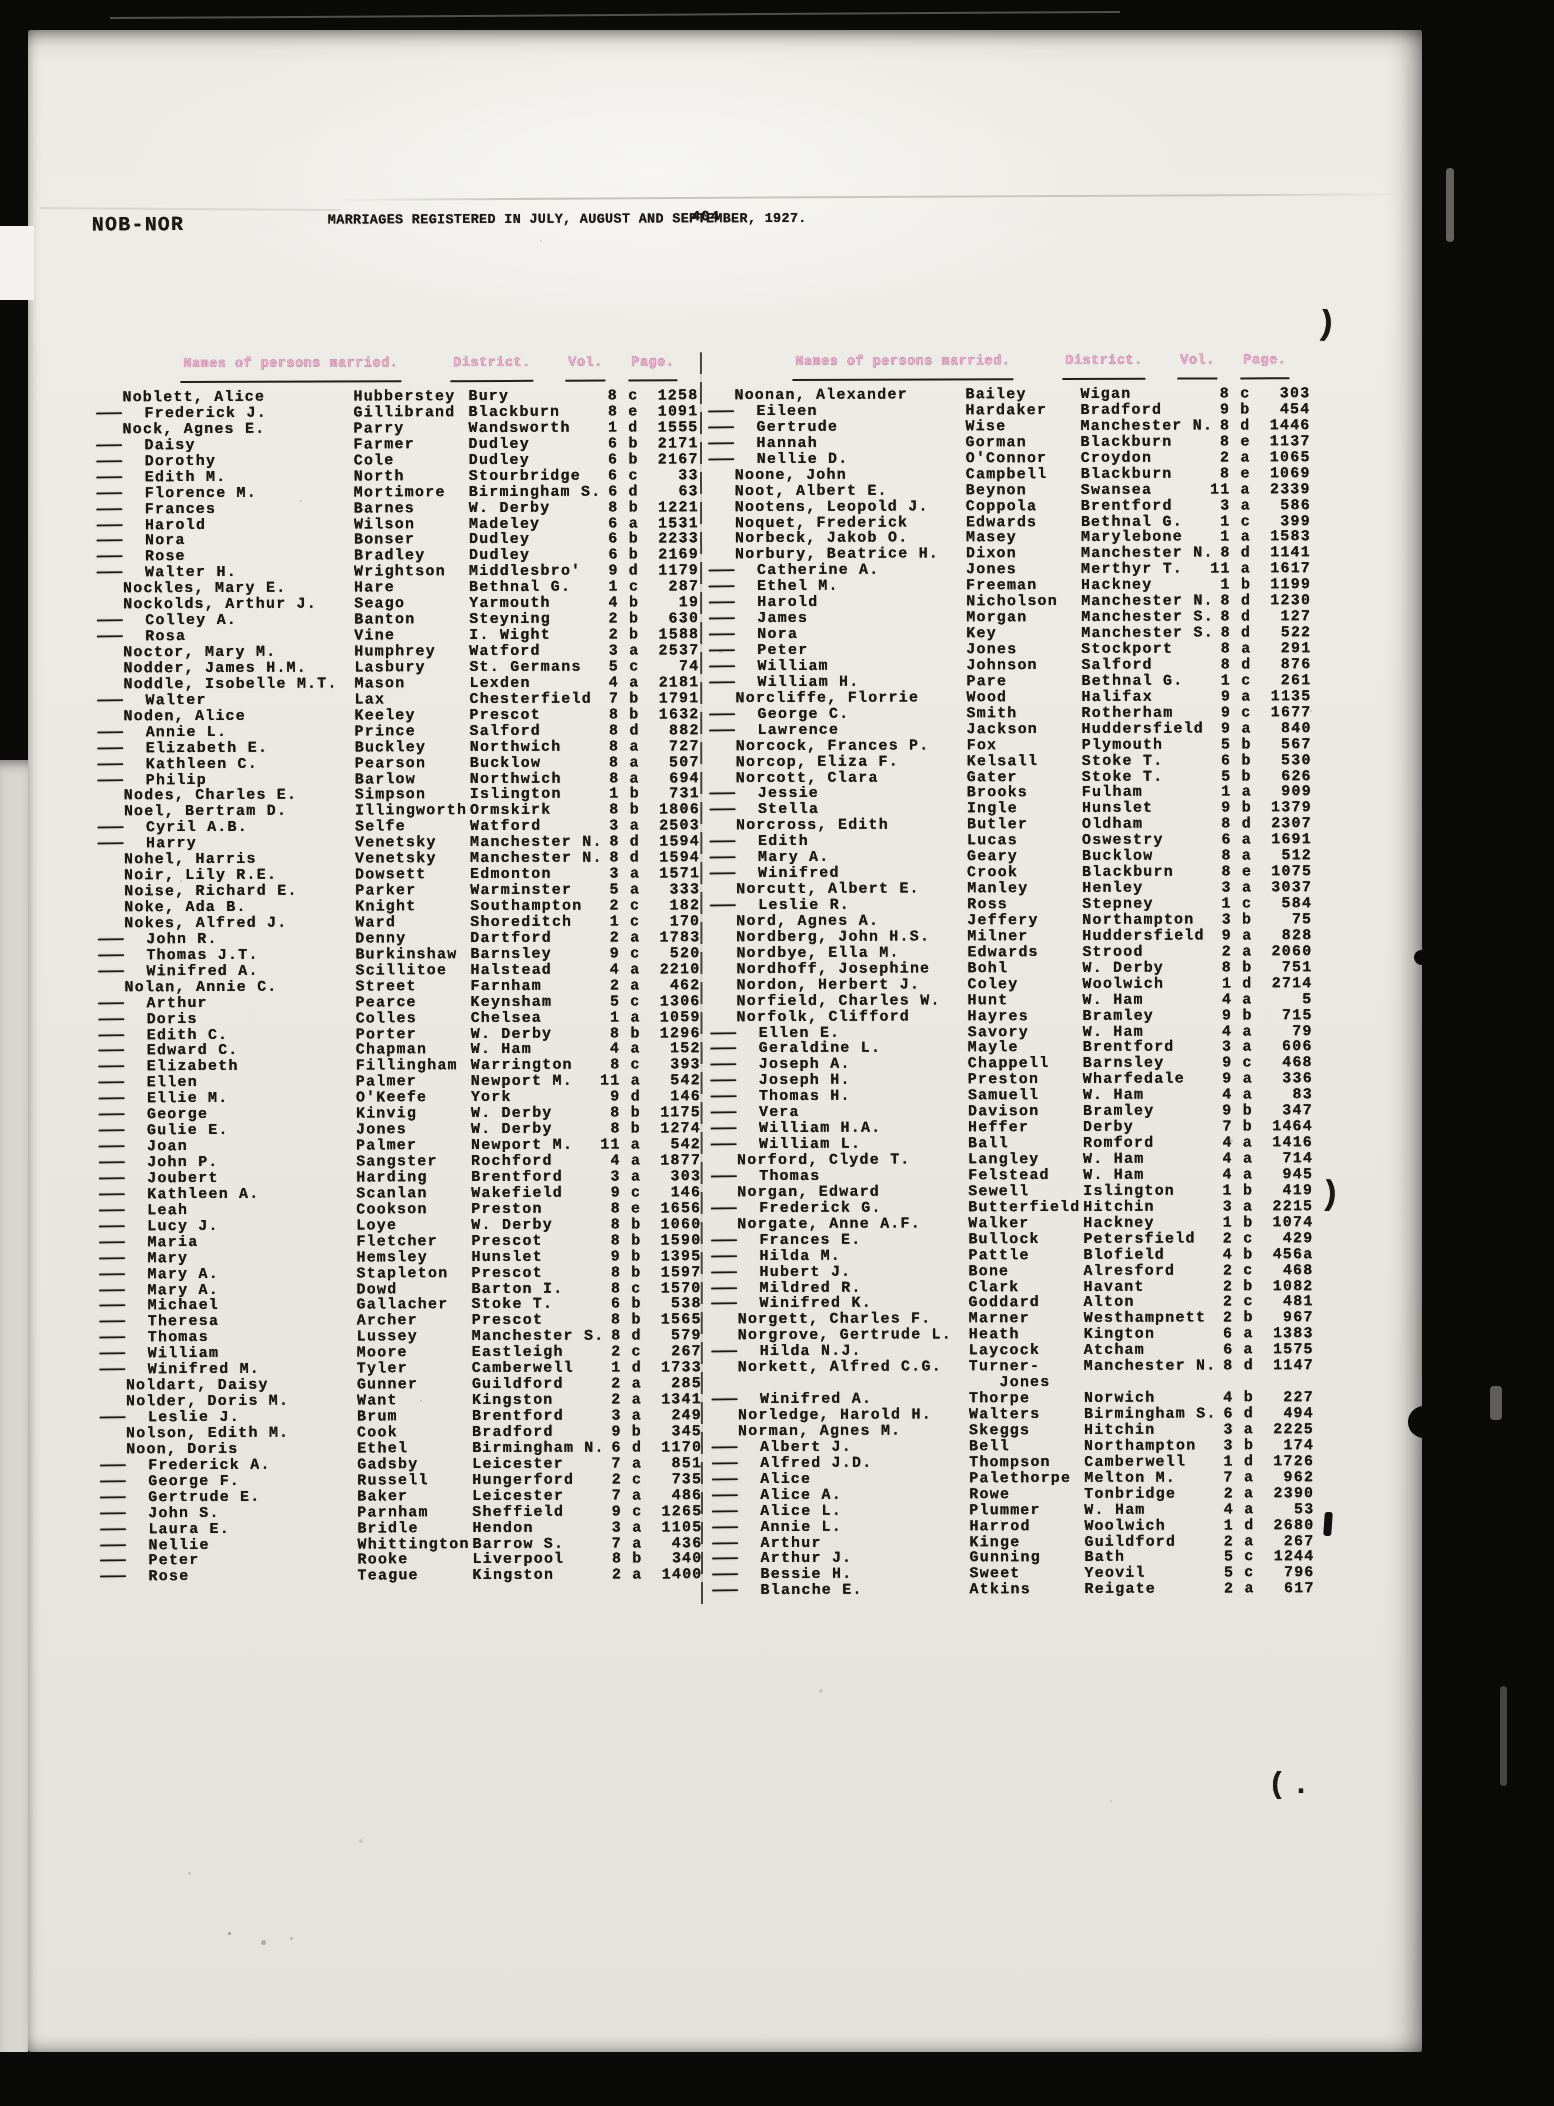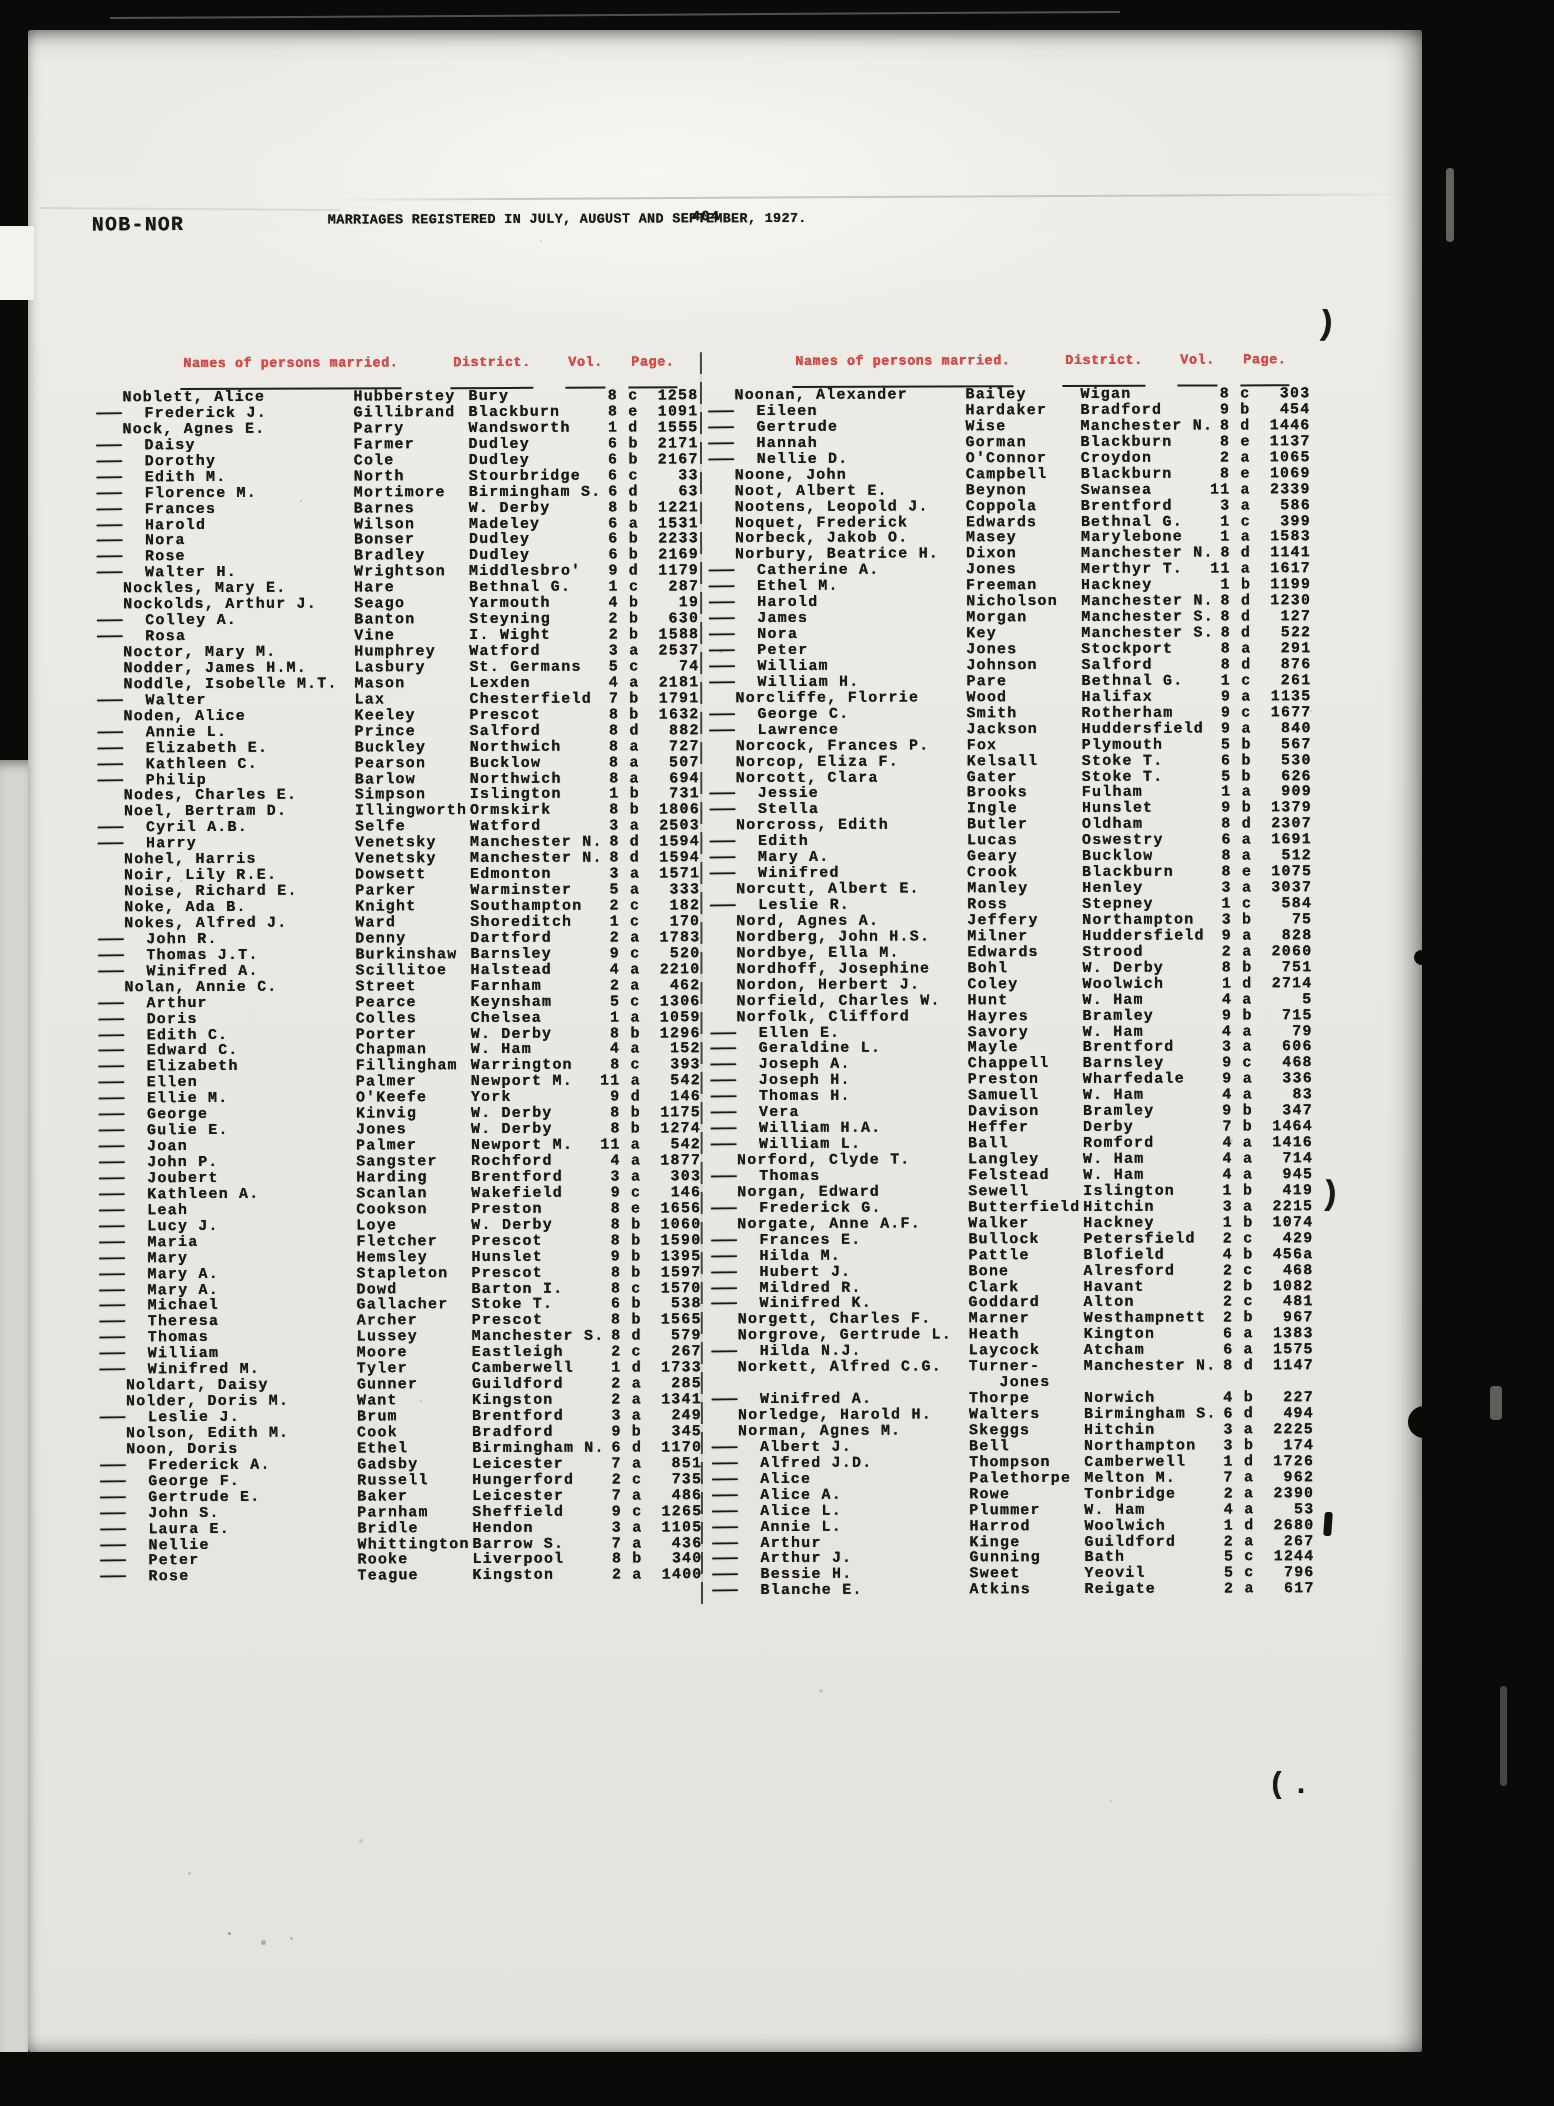--- a/index.html
+++ b/index.html
@@ -21,22 +21,22 @@
     background:rgba(216,213,206,.35);transform:rotate(-.35deg);}
   .fold1{position:absolute;left:336px;top:196px;width:1080px;height:2px;transform:rotate(-.3deg);
     background:linear-gradient(90deg,transparent,rgba(128,122,110,.4) 18%,rgba(128,122,110,.32) 82%,transparent);}
   .fold2{position:absolute;left:40px;top:208px;width:300px;height:2px;transform:rotate(.4deg);
     background:rgba(128,122,110,.18);}
   
   .ink{position:absolute;color:#1b1916;font-weight:700;text-shadow:0 0 .7px rgba(28,24,19,.85);white-space:nowrap;}
   .pageno{left:694px;top:184px;font-size:14px;letter-spacing:1px;margin-top:24px;}
   .idx{left:94px;top:211px;font-size:20px;letter-spacing:1.2px;}
   .title{left:330px;top:211px;font-size:13.5px;letter-spacing:.3px;}
-  .colhead{position:absolute;color:#ef4444;font-weight:700;font-size:13.5px;letter-spacing:.5px;
-    text-shadow:0 0 .7px rgba(28,24,19,.85);border-bottom:2.5px solid #231f1a;padding:0 3px 17px 3px;margin-left:-3px;white-space:nowrap;text-align:center;}
+  .colhead{position:absolute;color:#f9a8d4;font-weight:700;font-size:13.5px;letter-spacing:.5px;
+    text-shadow:0 0 .7px rgba(28,24,19,.85);border-bottom:2.5px solid #231f1a;padding:0 3px 10px 3px;margin-left:-3px;white-space:nowrap;text-align:center;}
   .content{position:absolute;left:0;top:0;width:1554px;height:2106px;transform:rotate(-.2deg);transform-origin:50% 40%;}
   
   .regtable{position:absolute;top:388px;width:576px;}
   .t-left{left:124px;}
   .t-right{left:736px;}
   .trow{display:grid;grid-template-columns:231px 115px 128px 42px 60px;height:15.95px;align-items:start;}
   .trow.tall{height:31.9px;}
   .cell{font-size:15px;line-height:15.95px;letter-spacing:1.2px;color:#1b1916;font-weight:700;
     text-shadow:0 0 .7px rgba(28,24,19,.85);white-space:nowrap;overflow:visible;}
   .c-spouse{white-space:pre-wrap;}

